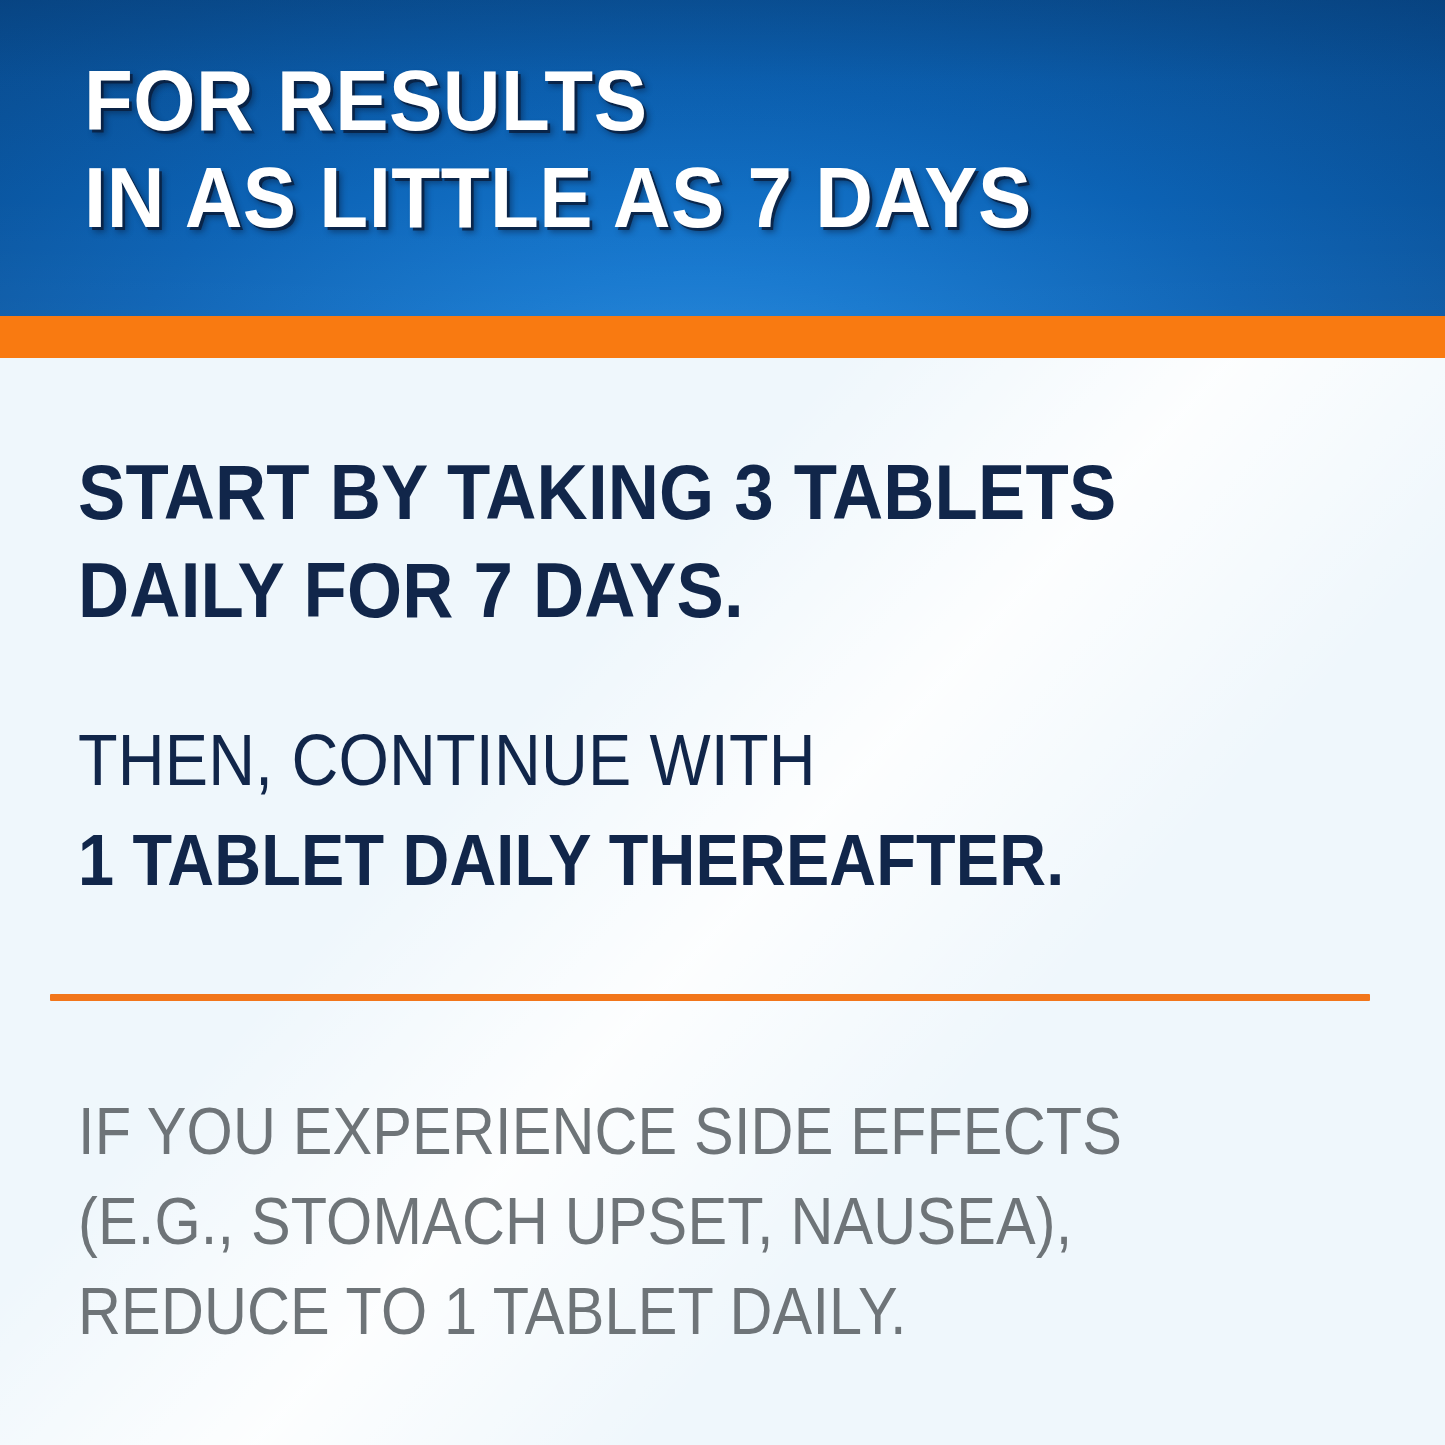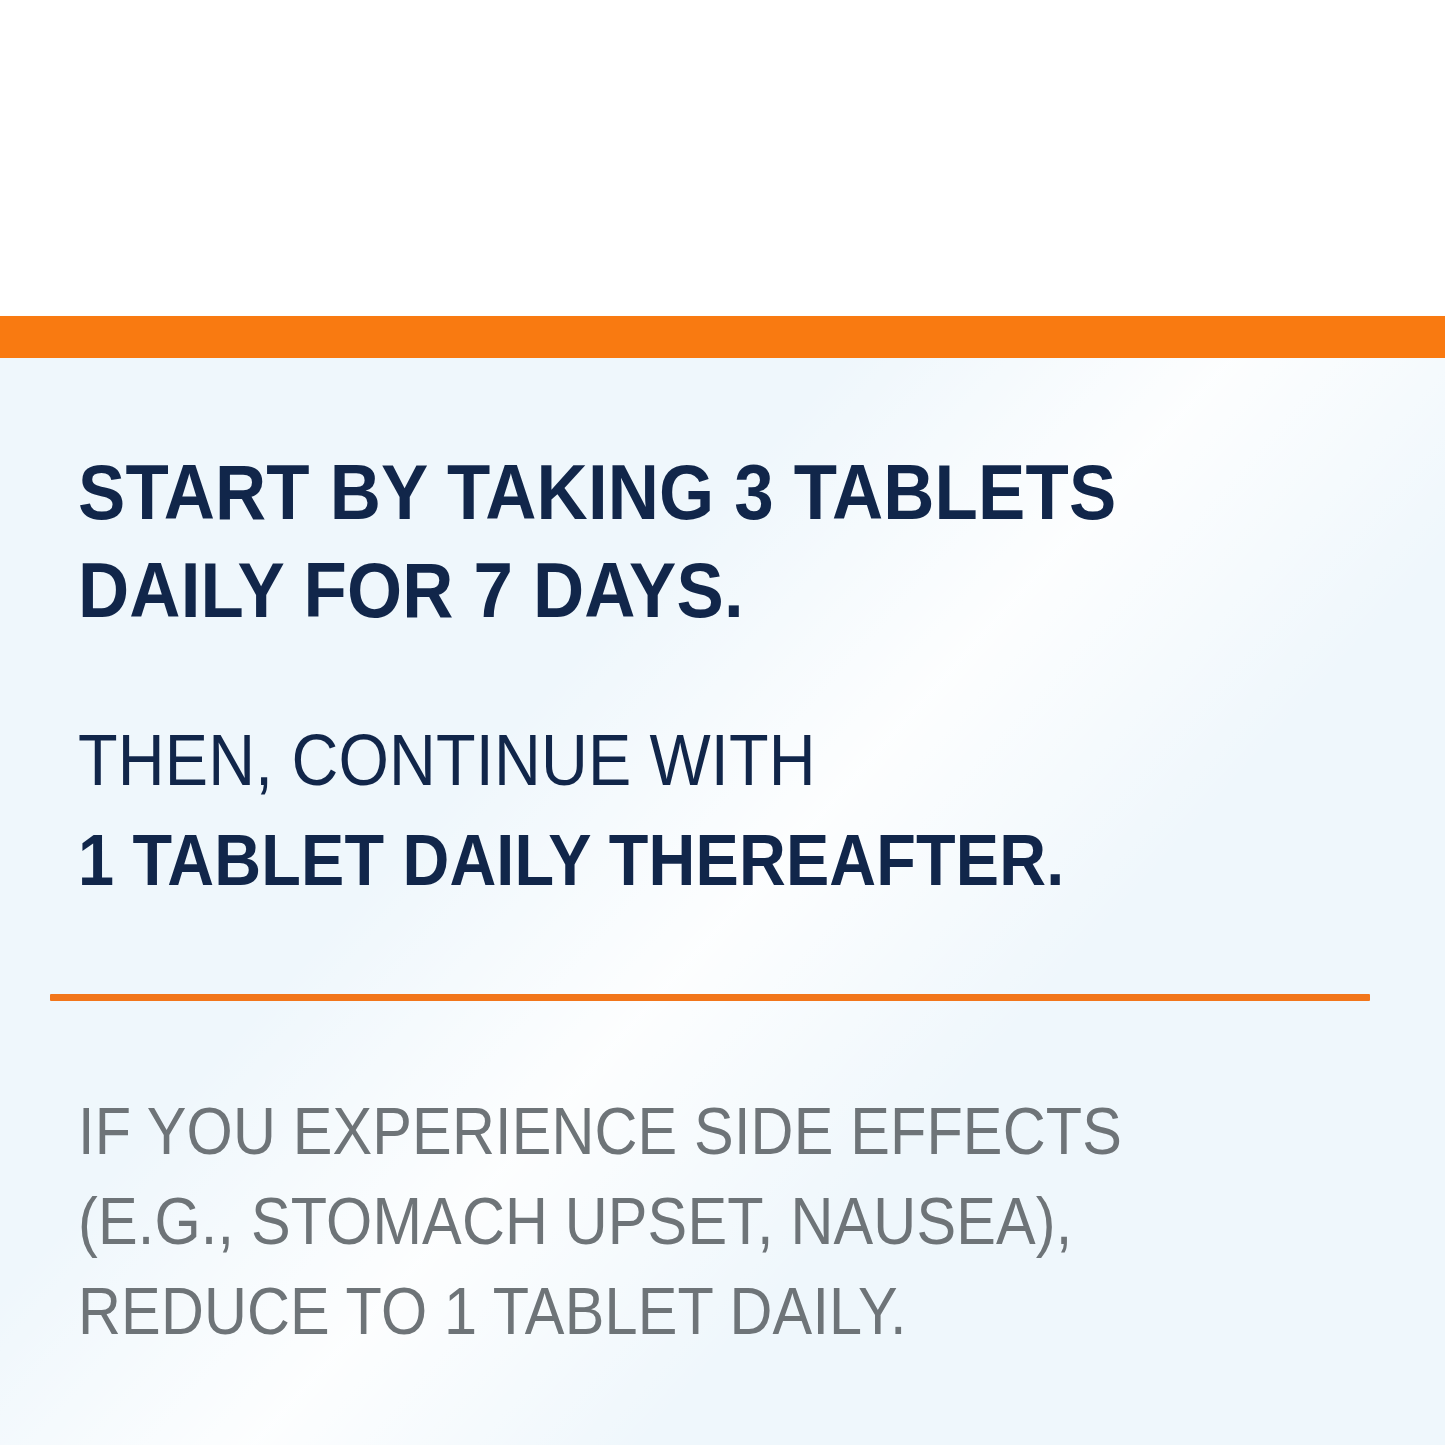--- a/index.html
+++ b/index.html
@@ -158,20 +158,27 @@
     transform-origin: left top;
     white-space: nowrap;
   }
   .footnote .ln { display: block; }
 </style>
 </head>
 <body>
 
 <div id="page">
 
+  <div class="banner">
+    <div class="banner-sheen"></div>
+    <div class="banner-text">
+      <span class="ln">FOR RESULTS</span>
+      <span class="ln">IN AS LITTLE AS 7 DAYS</span>
+    </div>
+  </div>
 
   <div class="orange-bar"></div>
 
   <div class="body-area">
 
     <div class="hero">
       <span class="ln">START BY TAKING 3 TABLETS</span>
       <span class="ln">DAILY FOR 7 DAYS.</span>
     </div>
 

